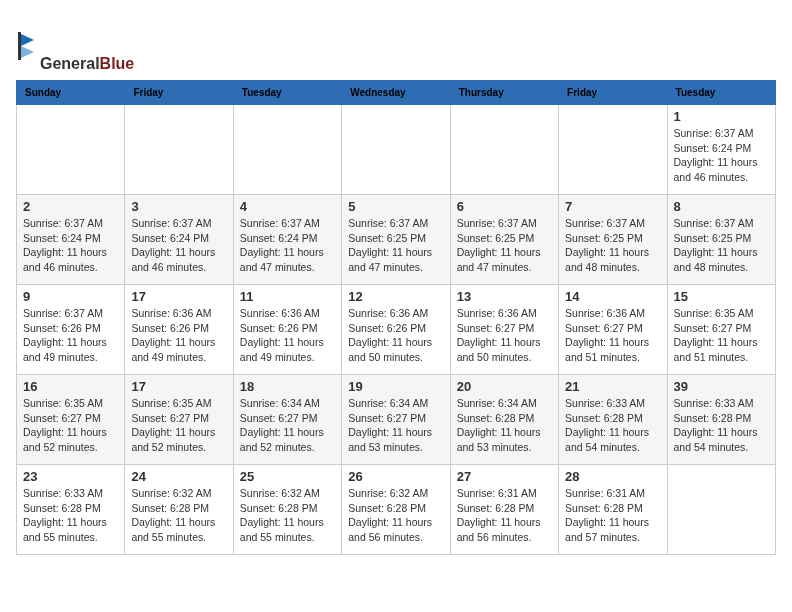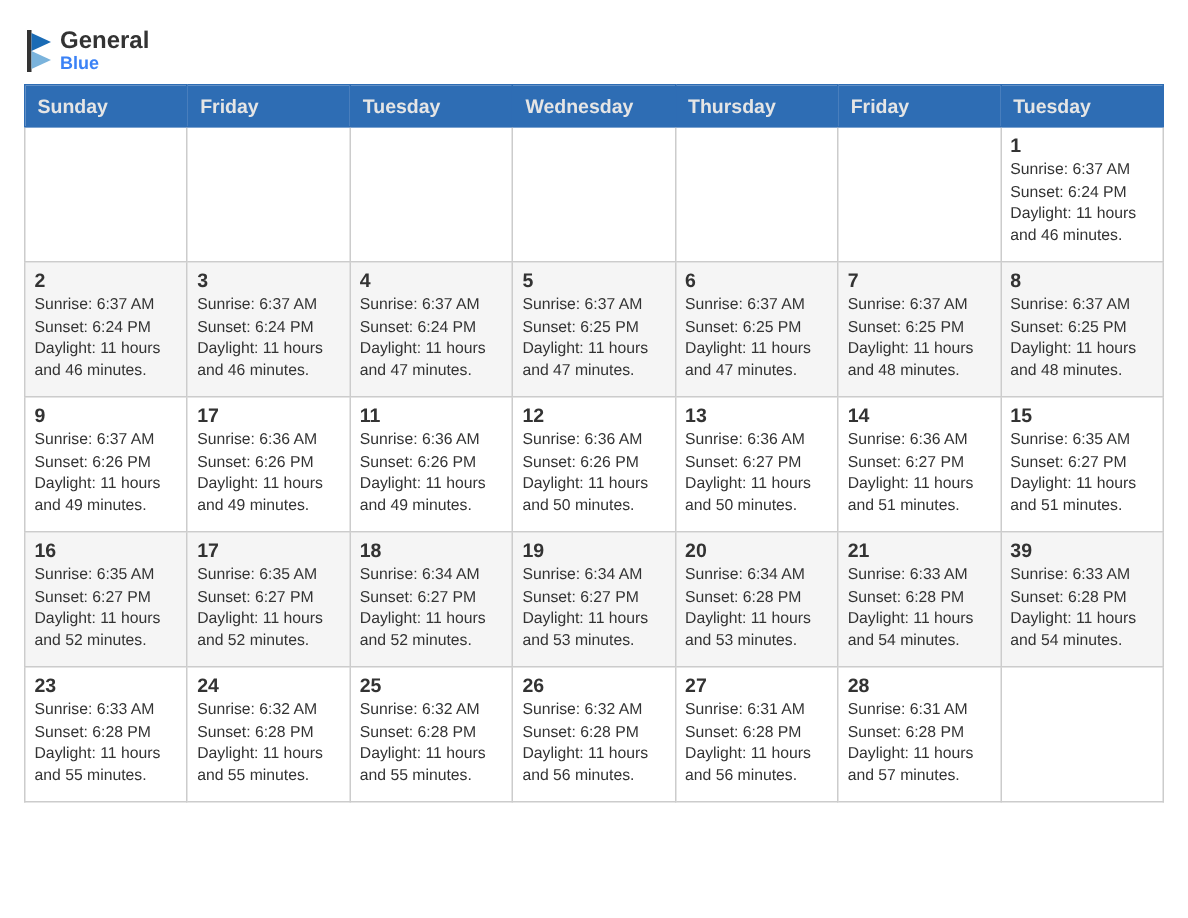--- a/index.html
+++ b/index.html
@@ -43,24 +43,24 @@
       font-size: 16px;
       color: #555;
     }
     .calendar {
       width: 100%;
       border-collapse: collapse;
       border: 1px solid #ccc;
     }
     .calendar th {
       background-color: #2e6db4;
-      color: #e5e5e5;
+      color: #000000;
       text-align: left;
       padding: 6px 8px;
-      font-size: 13px;
+      font-size: 10px;
       border: 1px solid #2e6db4;
     }
     .calendar td {
       vertical-align: top;
       width: 14.28%;
       border: 1px solid #ccc;
       padding: 4px 6px;
       min-height: 80px;
       background: #fff;
     }
@@ -320,26 +320,27 @@
     align-items: center;
     gap: 2px;
   }
   .logo-pennant {
     width: 20px;
     height: 28px;
     margin-right: 2px;
   }
   .logo-texts {
     display: flex;
-    flex-direction: column;
+    flex-direction: row;
     line-height: 1;
+    margin-top: 36px;
   }
   .logo-text-general {
     font-size: 16px;
     font-weight: bold;
     color: #333;
   }
   .logo-text-blue {
-    font-size: 12px;
+    font-size: 16px;
     font-weight: bold;
-    color: #3b82f6;
+    color: #7f1d1d;
   }
 </style>
 
 </body></html>

